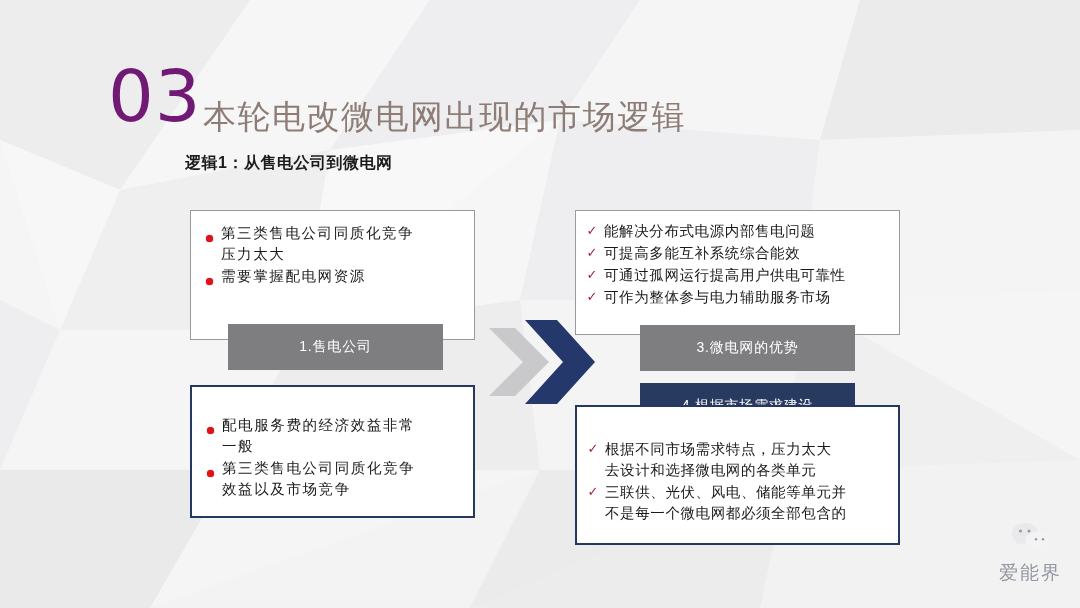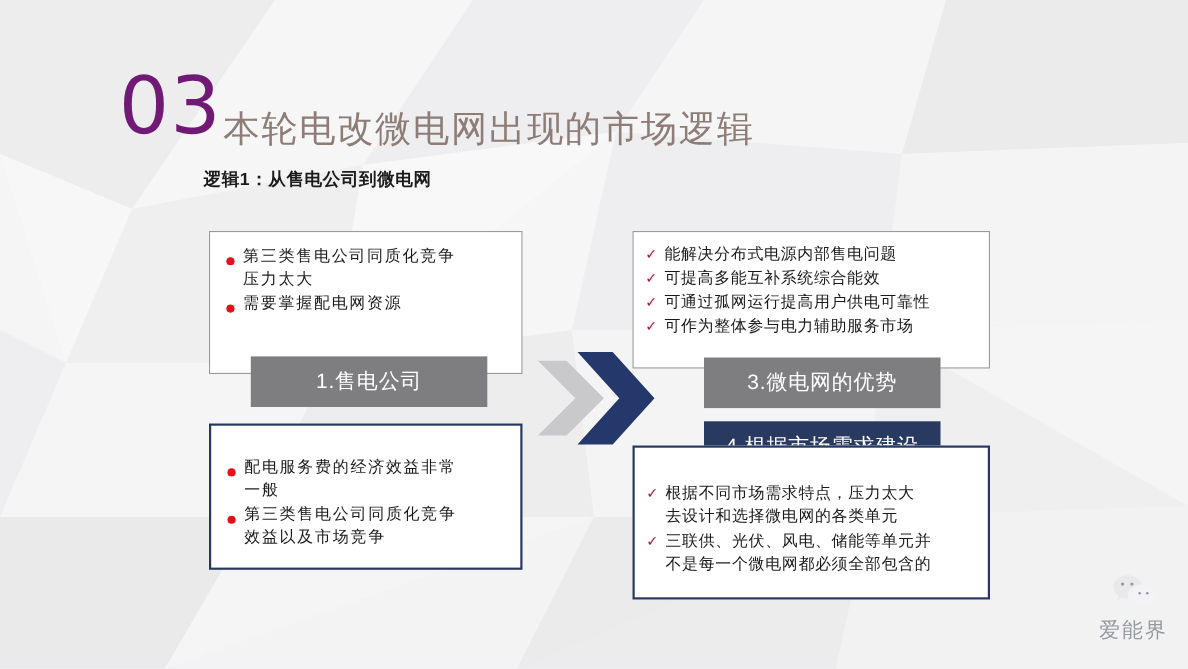--- a/index.html
+++ b/index.html
@@ -42,21 +42,21 @@
   .brow{display:flex;align-items:flex-start;margin-bottom:1px;}
   .bmark{flex:0 0 auto;width:24px;text-align:center;line-height:1.42;}
   .dot{display:inline-block;width:7px;height:7px;border-radius:50%;
        background:#e2121a;box-shadow:0 0 1px #b00;vertical-align:middle;margin-top:8px;}
   .chk{color:#a3203a;font-size:13px;line-height:1.5;}
   .btxt{flex:1 1 auto;font-size:14.5px;line-height:1.45;color:#1a1a1a;
         letter-spacing:.6px;}
   .btxt.sp{letter-spacing:1.6px;}
 
   .bar{position:absolute;display:flex;align-items:center;justify-content:center;
-       color:#ffffff;font-size:19px;letter-spacing:.8px;box-sizing:border-box;}
+       color:#ffffff;font-size:14px;letter-spacing:.8px;box-sizing:border-box;}
   .bar.gray{background:#7e7e80;}
   .bar.navy{background:#27386073;background:#27386 0;background:#283a60;}
   .bar.navy{background:#283a60;}
 
   
   #chev{position:absolute;left:487px;top:312px;width:110px;height:100px;z-index:6;}
 
   
   #wm{position:absolute;right:18px;bottom:22px;display:flex;align-items:center;
       gap:9px;z-index:7;opacity:.95;flex-direction:column;}

